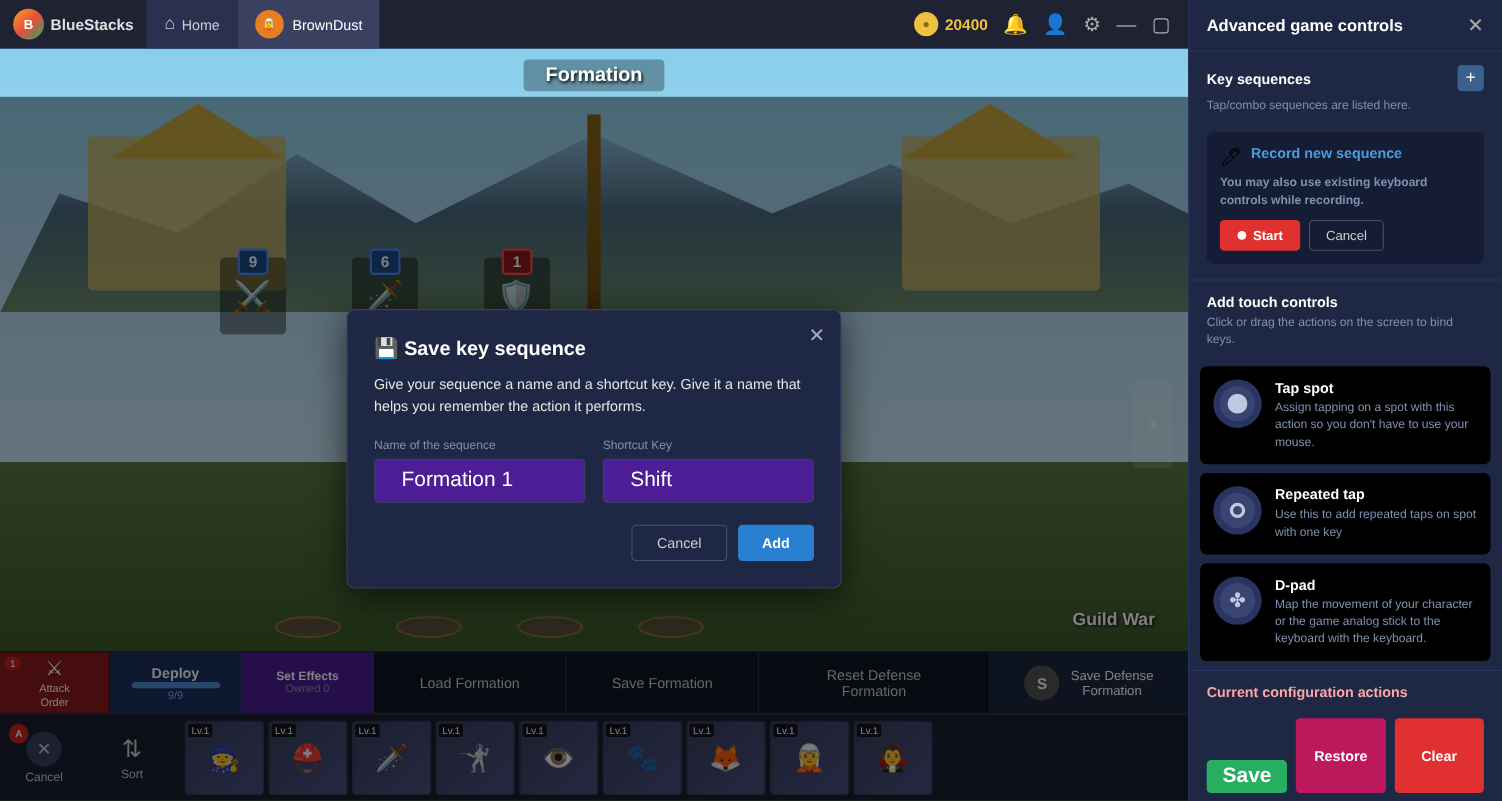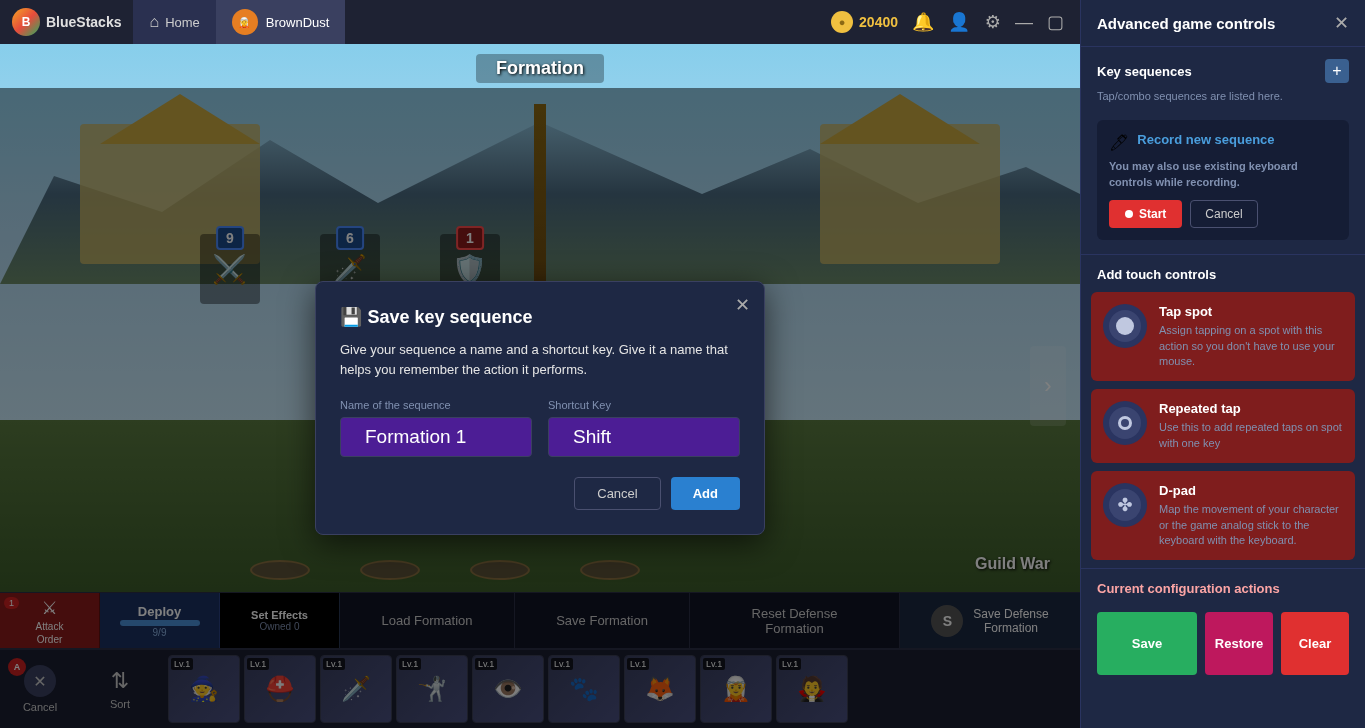--- a/index.html
+++ b/index.html
@@ -100,21 +100,21 @@
       display: flex; flex-direction: column; align-items: center; justify-content: center;
       width: 120px; height: 56px; background: #1a3060; border-right: 1px solid #2a4080;
       color: #fff; font-size: 10px; cursor: pointer; gap: 1px;
     }
     .deploy-bar {
       width: 80px; height: 6px; background: #0a1a40; border-radius: 3px; overflow: hidden;
     }
     .deploy-fill { height: 100%; background: #4a90d9; width: 100%; }
     .set-effects-btn {
       display: flex; flex-direction: column; align-items: center; justify-content: center;
-      width: 120px; height: 56px; background: #000000; border-right: 1px solid #2a3855;
+      width: 120px; height: 56px; background: #4c1d95; border-right: 1px solid #2a3855;
       color: #fff; font-size: 10px; cursor: pointer;
     }
     .formation-btns {
       display: flex; align-items: center; flex: 1; justify-content: space-between;
     }
     .form-btn {
       flex: 1; height: 56px; display: flex; align-items: center; justify-content: center;
       color: #ccc; font-size: 13px; cursor: pointer; border-right: 1px solid #2a2e45;
     }
     .reset-btn {
@@ -237,21 +237,21 @@
 
     
     .touch-section {
       padding: 12px 16px 6px; border-top: 1px solid #2a3460;
     }
     .touch-title { color: #fff; font-size: 13px; font-weight: bold; margin-bottom: 4px; }
     .touch-desc { color: #8090b0; font-size: 11px; line-height: 1.4; margin-bottom: 10px; }
 
     
     .control-card {
-      margin: 0 10px 8px; background: #7f1d1d; border-radius: 6px; padding: 12px;
+      margin: 0 10px 8px; background: #000000; border-radius: 6px; padding: 12px;
       display: flex; align-items: flex-start; gap: 12px; cursor: pointer;
     }
     .control-icon {
       width: 44px; height: 44px; border-radius: 50%; background: #2a3460;
       display: flex; align-items: center; justify-content: center; flex-shrink: 0;
     }
     .control-icon-inner {
       width: 32px; height: 32px; border-radius: 50%; background: #3a4470;
       display: flex; align-items: center; justify-content: center;
     }
@@ -265,22 +265,22 @@
     .control-name { color: #fff; font-size: 13px; font-weight: bold; margin-bottom: 4px; }
     .control-desc { color: #8090b0; font-size: 11px; line-height: 1.4; }
 
     
     .config-section {
       padding: 12px 16px 6px; border-top: 1px solid #2a3460; margin-top: 6px;
     }
     .config-title { color: #fca5a5; font-size: 13px; font-weight: bold; margin-bottom: 10px; }
     .config-btns { display: flex; gap: 8px; padding: 0 16px 16px; }
     .btn-save-cfg {
-      flex: 1; padding: 24px; background: #27ae60; border: none; color: #fff;
-      font-size: 13px; border-radius: 4px; cursor: pointer; font-weight: bold;
+      flex: 1; padding: 4px; background: #27ae60; border: none; color: #fff;
+      font-size: 19px; border-radius: 4px; cursor: pointer; font-weight: bold; margin-top: 38px;
     }
     .btn-restore-cfg {
       flex: 1; padding: 8px; background: #be185d; border: none; color: #fff;
       font-size: 13px; border-radius: 4px; cursor: pointer; font-weight: bold;
     }
     .btn-clear-cfg {
       flex: 1; padding: 8px; background: #e03030; border: none; color: #fff;
       font-size: 13px; border-radius: 4px; cursor: pointer; font-weight: bold;
     }
 
@@ -519,20 +519,21 @@
       <button class="btn-start">
         <div class="btn-start-dot"></div>
         <span>Start</span>
       </button>
       <button class="btn-cancel-sm">Cancel</button>
     </div>
   </div>
 
   <div class="touch-section">
     <div class="touch-title">Add touch controls</div>
+    <p class="touch-desc">Click or drag the actions on the screen to bind keys.</p>
   </div>
 
   <div class="control-card">
     <div class="control-icon">
       <div class="control-icon-inner">
         <div class="tap-dot"></div>
       </div>
     </div>
     <div class="control-info">
       <div class="control-name">Tap spot</div>

